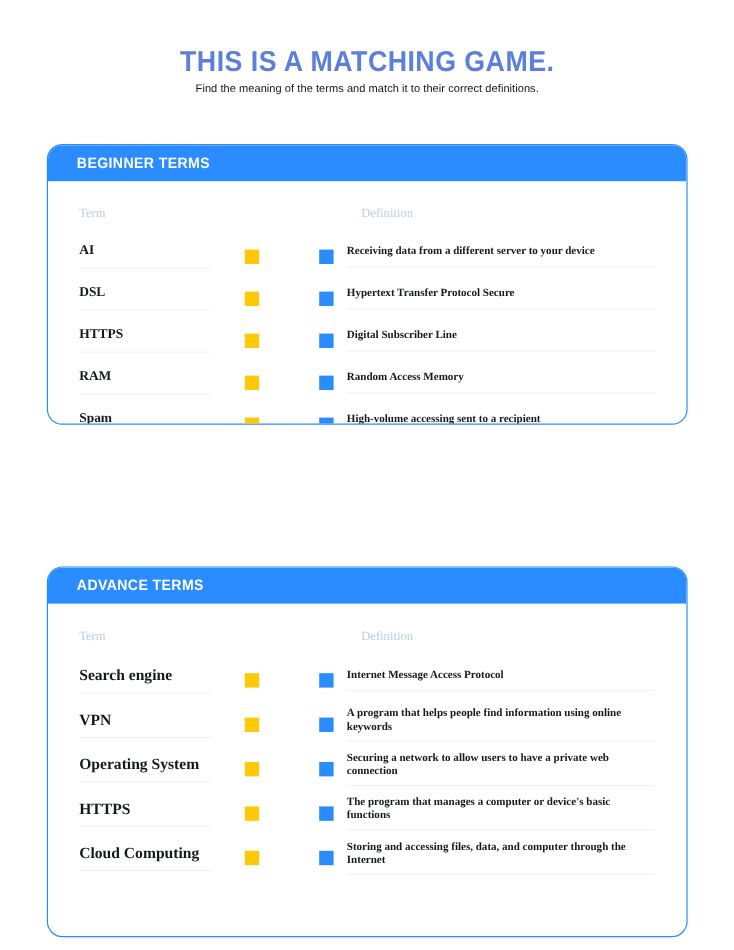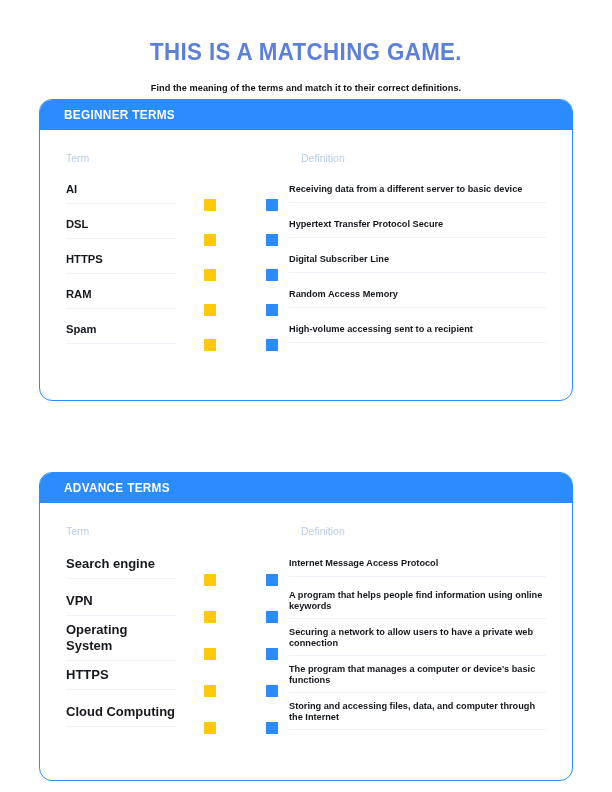--- a/index.html
+++ b/index.html
@@ -27,37 +27,37 @@
     font-size: 24px;
     letter-spacing: 0.4px;
     color: #5b7fdb;
     transform: scaleX(0.93);
     margin: 0;
     line-height: 1.1;
   }
   .page-subtitle {
     font-size: 9.2px;
     color: #111418;
-    margin: 18px 0 0 0;
-    font-weight: bold;
+    margin: 4px 0 0 0;
+    font-weight: normal;
     letter-spacing: 0.05px;
   }
 
   
   .card {
     position: absolute;
     left: 39px;
     width: 534px;
     border: 1px solid #2b8cff;
     border-radius: 13px;
     box-sizing: border-box;
     background: #ffffff;
     overflow: hidden;
   }
-  #card-beginner { top: 99px; height: 302px; }
+  #card-beginner { top: 120px; height: 234px; }
   #card-advance  { top: 472px; height: 309px; }
 
   .card-header {
     background: #2b8cff;
     height: 30px;
     display: flex;
     align-items: center;
     padding-left: 24px;
     box-sizing: border-box;
   }
@@ -66,20 +66,21 @@
     font-size: 12.5px;
     font-weight: bold;
     letter-spacing: 0.35px;
     transform: scaleX(0.94);
     transform-origin: left center;
   }
 
   .card-body {
     padding: 22px 26px 0 26px;
     box-sizing: border-box;
+    font-family: Liberation Serif, serif;
   }
 
   
   .col-labels {
     display: flex;
     color: #b9cde5;
     font-size: 10.5px;
     font-weight: normal;
     margin-bottom: 12px;
   }
@@ -88,21 +89,21 @@
     flex: none;
   }
   .col-labels .lbl-def {
     flex: 1;
     margin-left: 32px;
   }
 
   
   .row {
     display: flex;
-    align-items: flex-end;
+    align-items: center;
   }
   .rows-beginner .row { height: 35px; }
   .rows-advance  .row { height: 37px; }
 
   .term-cell {
     width: 110px;
     flex: none;
     display: flex;
     align-items: center;
     height: 100%;
@@ -171,21 +172,21 @@
 
       <div class="row">
         <div class="term-cell">
           <span class="term-text">AI</span>
         </div>
         <span class="sq-gap-a"></span>
         <span class="swatch swatch-yellow"></span>
         <span class="sq-gap-b"></span>
         <span class="swatch swatch-blue"></span>
         <div class="def-cell">
-          <span class="def-text">Receiving data from a different server to basic device</span>
+          <span class="def-text">Receiving data from a different server to your device</span>
         </div>
       </div>
 
 
       <div class="row">
         <div class="term-cell">
           <span class="term-text">DSL</span>
         </div>
         <span class="sq-gap-a"></span>
         <span class="swatch swatch-yellow"></span>

